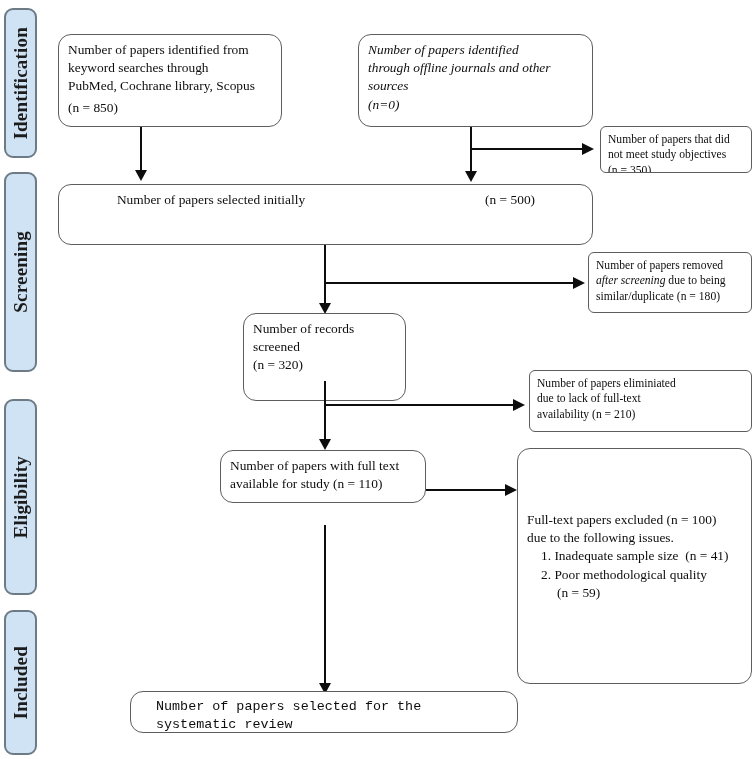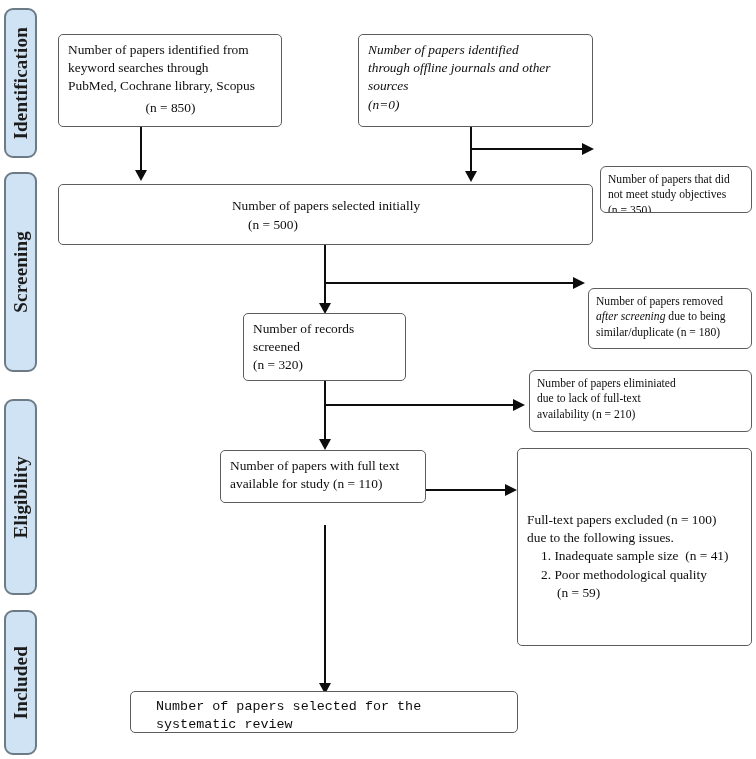--- a/index.html
+++ b/index.html
@@ -40,42 +40,42 @@
     color: #1c1c1c;
     white-space: nowrap;
   }
 
   
   .node {
     position: absolute;
     box-sizing: border-box;
     background: #ffffff;
     border: 1.4px solid #5d5d5d;
-    border-radius: 5px;
+    border-radius: 13px;
     padding: 6px 8px 4px 9px;
     color: #0d0d0d;
     font-size: 13.4px;
     line-height: 1.36;
     overflow: hidden;
   }
   .node.small {
     font-size: 11.6px;
     line-height: 1.32;
     border-radius: 6px;
     padding: 5px 6px 4px 7px;
   }
   .node.center {
     text-align: center;
   }
   .node.center .line-left {
     text-align: left;
   }
   .node.vcenter {
     display: flex;
-    flex-direction: column;
+    flex-direction: row;
     justify-content: center;
   }
   .line { display: block; white-space: pre-wrap; }
   .indent1 { padding-left: 14px; }
   .indent2 { padding-left: 30px; }
 
   
   .vline, .hline {
     position: absolute;
     background: #0d0d0d;
@@ -113,31 +113,31 @@
     <span class="stage-label">Eligibility</span>
   </div>
   <div class="stage" style="top:610px; height:145px;">
     <span class="stage-label">Included</span>
   </div>
 
   <div class="node" style="left:58px; top:34px; width:224px; height:93px;">
     <span class="line">Number of papers identified from</span>
     <span class="line">keyword searches through</span>
     <span class="line">PubMed, Cochrane library, Scopus</span>
-    <span class="line" style="padding-top:3px;text-align:center;">(n = 850)</span>
+    <span class="line" style="padding-top:3px;">(n = 850)</span>
   </div>
 
   <div class="node" style="left:358px; top:34px; width:235px; height:93px;font-style:italic;">
     <span class="line">Number of papers identified</span>
     <span class="line">through offline journals and other</span>
     <span class="line">sources</span>
     <span class="line">(n=0)</span>
   </div>
 
-  <div class="node small" style="left:600px; top:126px; width:152px; height:47px;margin-top:40px;">
+  <div class="node small" style="left:600px; top:126px; width:152px; height:47px;">
     <span class="line">Number of papers that did</span>
     <span class="line">not meet study objectives</span>
     <span class="line">(n = 350)</span>
   </div>
 
   <div class="vline" style="left:140px; top:127px; height:44px;"></div>
   <div class="arrow-down" style="left:135px; top:170px;"></div>
 
   <div class="vline" style="left:470px; top:127px; height:45px;"></div>
   <div class="arrow-down" style="left:465px; top:171px;"></div>
@@ -149,27 +149,27 @@
     <span class="line">Number of papers selected initially</span>
     <span class="line line-left" style="text-align:left; padding-left:180px;">(n = 500)</span>
   </div>
 
   <div class="vline" style="left:324px; top:245px; height:60px;"></div>
   <div class="arrow-down" style="left:319px; top:303px;"></div>
 
   <div class="hline" style="left:324px; top:282px; width:250px;"></div>
   <div class="arrow-right" style="left:573px; top:277px;"></div>
 
-  <div class="node small" style="left:588px; top:252px; width:164px; height:61px;margin-top:36px;">
+  <div class="node small" style="left:588px; top:252px; width:164px; height:61px;">
     <span class="line">Number of papers removed</span>
     <span class="line"><em>after screening</em><span> due to being</span></span>
     <span class="line">similar/duplicate (n = 180)</span>
   </div>
 
-  <div class="node" style="left:243px; top:313px; width:163px; height:68px;">
+  <div class="node" style="left:243px; top:313px; width:163px; height:88px;">
     <span class="line">Number of records</span>
     <span class="line">screened</span>
     <span class="line">(n = 320)</span>
   </div>
 
   <div class="vline" style="left:324px; top:381px; width:2px; height:60px;"></div>
   <div class="arrow-down" style="left:319px; top:439px;"></div>
 
   <div class="hline" style="left:324px; top:404px; width:190px;"></div>
   <div class="arrow-right" style="left:513px; top:399px;"></div>
@@ -181,21 +181,21 @@
   </div>
 
   <div class="node" style="left:220px; top:450px; width:206px; height:53px;">
     <span class="line">Number of papers with full text</span>
     <span class="line">available for study (n = 110)</span>
   </div>
 
   <div class="hline" style="left:426px; top:489px; width:80px;"></div>
   <div class="arrow-right" style="left:505px; top:484px;"></div>
 
-  <div class="node" style="left:517px; top:448px; width:235px; height:198px; padding-top:62px;">
+  <div class="node" style="left:517px; top:448px; width:235px; height:236px; padding-top:62px;">
     <span class="line">Full-text papers excluded (n = 100)</span>
     <span class="line">due to the following issues.</span>
     <span class="line indent1">1. Inadequate sample size  (n = 41)</span>
     <span class="line indent1">2. Poor methodological quality</span>
     <span class="line indent2">(n = 59)</span>
   </div>
 
   <div class="vline" style="left:324px; top:525px; height:160px;"></div>
   <div class="arrow-down" style="left:319px; top:683px;"></div>
 

